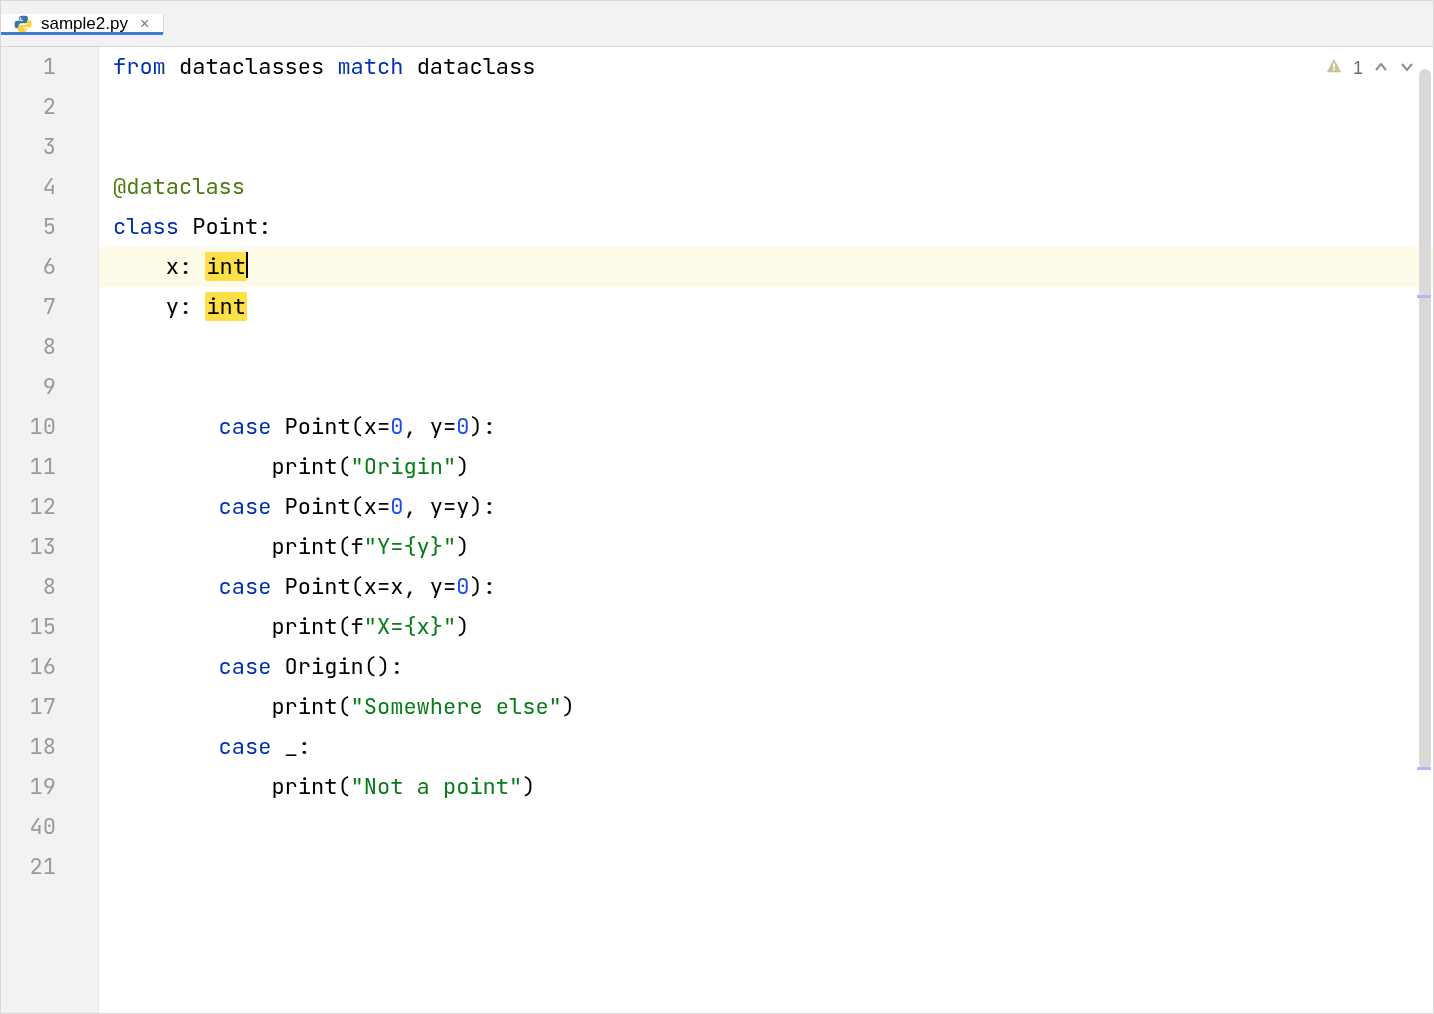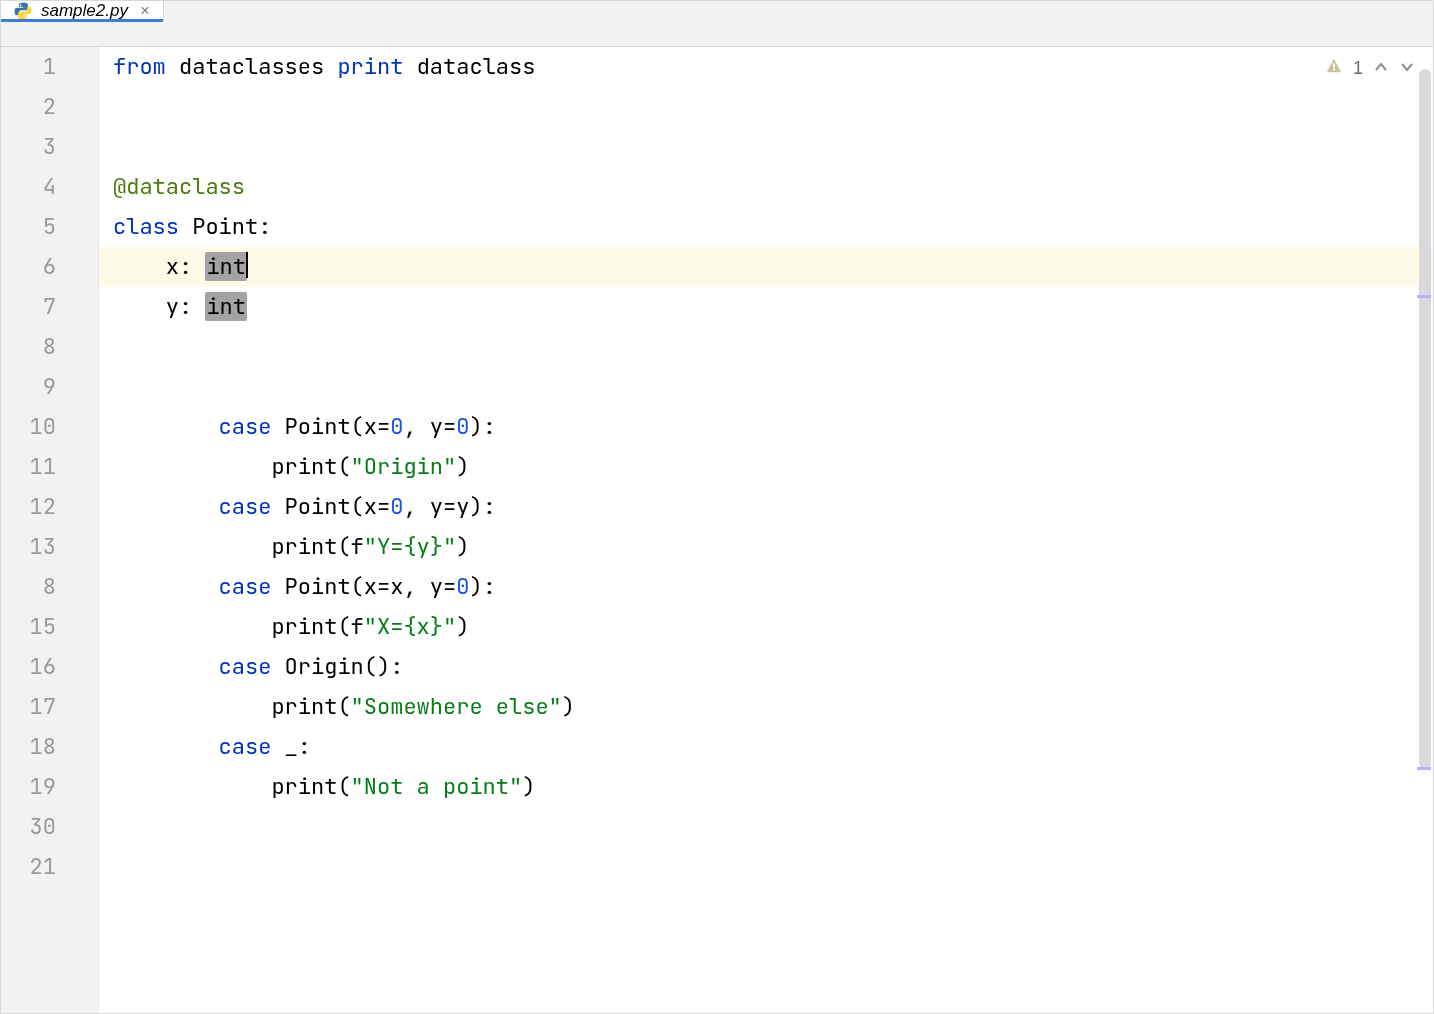--- a/index.html
+++ b/index.html
@@ -1,40 +1,40 @@
 <!DOCTYPE html>
 <html><head>
 <meta charset="utf-8">
 <style>
   * { margin: 0; padding: 0; box-sizing: border-box; }
   html, body { width: 1434px; height: 1014px; font-family: "JetBrains Mono","Consolas","Menlo",monospace; background: #fff; }
   .app { width: 100%; height: 100%; display: flex; flex-direction: column; border: 1px solid #d7d7d7; }
   
-  .tabbar { height: 46px; background: #f2f2f2; border-bottom: 1px solid #d7d7d7; display: flex; align-items: flex-start; font-style: italic; }
+  .tabbar { height: 46px; background: #f2f2f2; border-bottom: 1px solid #d7d7d7; display: flex; align-items: center; }
   .tab { display: flex; align-items: center; padding: 0 14px 0 12px; background: #fff; border-right: 1px solid #d7d7d7; gap: 8px; position: relative; }
   .tab::after { content:""; position:absolute; left:0; right:0; bottom:-1px; height:3px; background:#3b7ed6; }
   .tab .pyicon { width: 20px; height: 20px; display:inline-block; }
   .tab .label { font-family: -apple-system, "Segoe UI", Arial, sans-serif; font-size: 17px; color:#000; }
   .tab .close { font-family: -apple-system, Arial, sans-serif; color:#7a7a7a; font-size: 16px; margin-left: 4px; }
   
   .editor { flex:1; display:flex; position:relative; overflow:hidden; }
   .gutter { width: 98px; background:#f2f2f2; border-right:1px solid #e8e8e8; font-size: 22px; color:#9a9a9a; }
   .gutterline { height:40px; line-height:40px; text-align:right; padding-right:42px; position:relative; }
   .codearea { flex:1; position:relative; font-size:22px; }
   .codelines { padding-top:0; }
   .codeline { height:40px; line-height:40px; white-space:pre; padding-left:14px; position:relative; }
   .codeline.hl { background:#fdfae8; }
   .caret { display:inline-block; width:0; border-left:2px solid #000; height:26px; vertical-align:-4px; margin-left:-1px; }
   
   .kw { color:#0033b3; }
   .dec { color:#4d7c0f; }
   .cls { color:#000; }
   .str { color:#067d17; }
   .num { color:#1750eb; }
-  .hl-int { background:#a3a3a3; padding:0 1px; border-radius:2px; }
+  .hl-int { background:#fde047; padding:0 1px; border-radius:2px; }
   
   .insp { position:absolute; top:8px; right:18px; display:flex; align-items:center; gap:10px; font-family:-apple-system, Arial, sans-serif; color:#6b6b6b; }
   .insp .count { font-size:18px; }
   .insp .tri { color:#b8b295; }
   .insp .chev { color:#8e8e8e; }
   
   .scroll-track { position:absolute; right:2px; top:10px; width:12px; bottom:10px; }
   .scroll-thumb { position:absolute; right:0; top:12px; width:12px; height:700px; background:#d9d9d9; border-radius:6px; }
   .marker { position:absolute; right:0; width:14px; height:3px; background:#c9a8ff; }
   .marker.m1 { top:238px; }
@@ -73,21 +73,21 @@
       <div class="gutterline">10</div>
       <div class="gutterline">11</div>
       <div class="gutterline">12</div>
       <div class="gutterline">13</div>
       <div class="gutterline">8</div>
       <div class="gutterline">15</div>
       <div class="gutterline">16</div>
       <div class="gutterline">17</div>
       <div class="gutterline">18</div>
       <div class="gutterline">19</div>
-      <div class="gutterline">30</div>
+      <div class="gutterline">40</div>
       <div class="gutterline">21</div>
     </div>
 
     <div class="codearea">
 
       <div class="insp">
         <span class="tri">
           <svg width="18" height="18" viewBox="0 0 20 20">
               <path fill="#c9c19a" d="M10 2 L18 17 H2 Z"></path>
               <rect x="9" y="7" width="2" height="5" fill="#fff"></rect>
@@ -101,21 +101,21 @@
             </svg>
         </span>
         <span class="chev">
           <svg width="16" height="16">
               <path d="M3 5 L8 11 L13 5" fill="none" stroke="#8e8e8e" stroke-width="2"></path>
             </svg>
         </span>
       </div>
 
       <div class="codelines">
-        <div class="codeline"><span class="kw">from</span><span> dataclasses </span><span class="kw">print</span><span> dataclass</span></div>
+        <div class="codeline"><span class="kw">from</span><span> dataclasses </span><span class="kw">match</span><span> dataclass</span></div>
         <div class="codeline"><span></span></div>
         <div class="codeline"><span></span></div>
         <div class="codeline"><span class="dec">@dataclass</span></div>
         <div class="codeline"><span class="kw">class</span><span class="cls"> Point:</span></div>
         <div class="codeline hl"><span>    </span><span>x: </span><span class="hl-int">int</span><span class="caret"></span></div>
         <div class="codeline"><span>    </span><span>y: </span><span class="hl-int">int</span></div>
         <div class="codeline"><span></span></div>
         <div class="codeline"><span></span></div>
         <div class="codeline"><span>        </span><span class="kw">case</span><span> Point(x=</span><span class="num">0</span><span>, y=</span><span class="num">0</span><span>):</span></div>
         <div class="codeline"><span>            </span><span>print(</span><span class="str">"Origin"</span><span>)</span></div>

